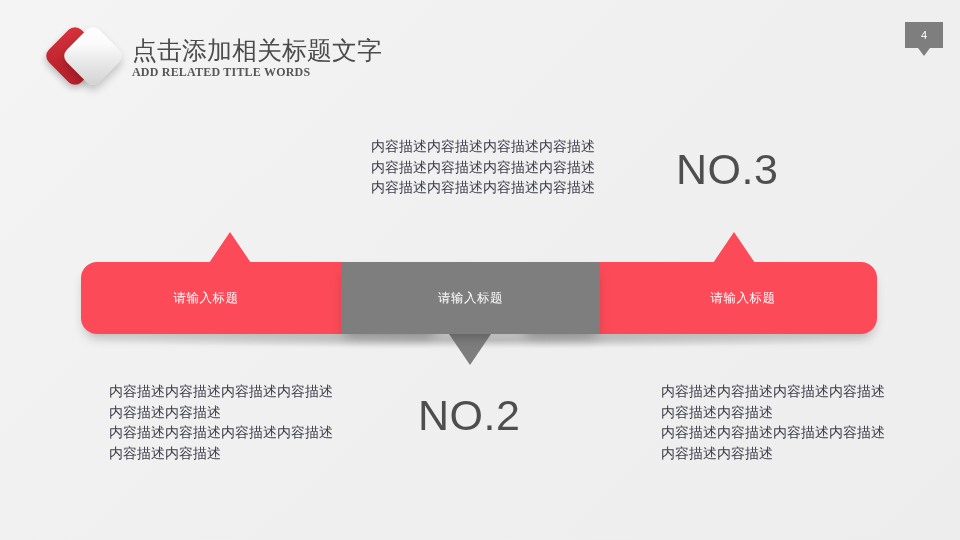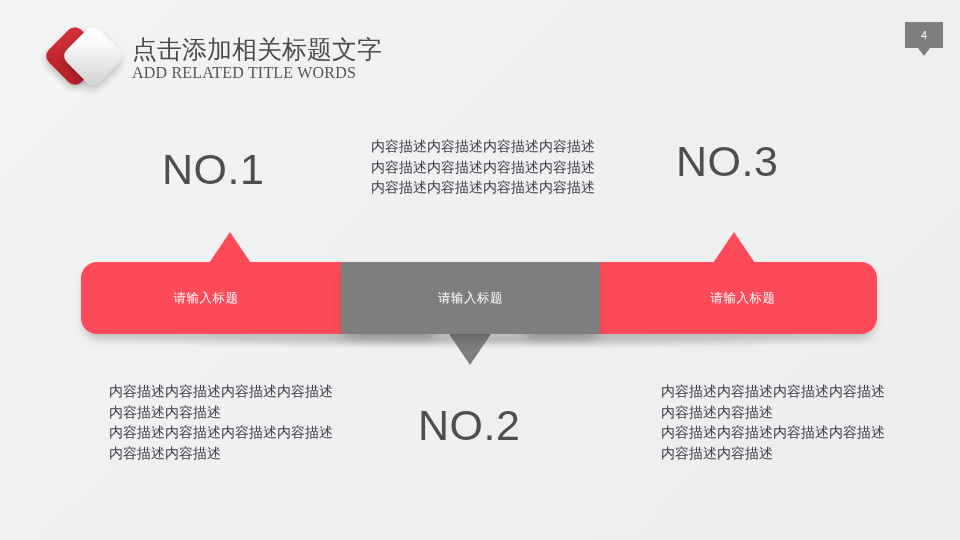--- a/index.html
+++ b/index.html
@@ -65,22 +65,22 @@
   .title-main {
     font-size: 25px;
     font-weight: normal;
     color: #4b4b4b;
     letter-spacing: 0px;
     line-height: 1.12;
     white-space: nowrap;
   }
   .title-sub {
     margin-top: 1px;
-    font-size: 16px;
-    font-weight: normal;
+    font-size: 12px;
+    font-weight: bold;
     color: #565656;
     letter-spacing: 0.2px;
     white-space: nowrap;
     font-family: "Liberation Serif", serif;
   }
 
   
   .page-badge {
     position: absolute;
     right: 17px;
@@ -112,22 +112,22 @@
   .no-label {
     position: absolute;
     font-size: 43px;
     color: #4e4e4e;
     font-weight: normal;
     letter-spacing: 0.5px;
     line-height: 1;
     white-space: nowrap;
   }
   .no-1 { left: 162px; top: 148px; }
-  .no-2 { left: 418px; top: 404px; }
-  .no-3 { left: 676px; top: 140px; }
+  .no-2 { left: 418px; top: 394px; }
+  .no-3 { left: 676px; top: 148px; }
 
   
   .desc {
     position: absolute;
     font-size: 14px;
     color: #3d3d4a;
     line-height: 1.48;
     white-space: pre-line;
   }
   .desc-top-center {
@@ -244,21 +244,20 @@
     <div class="title-block">
       <div class="title-main">点击添加相关标题文字</div>
       <div class="title-sub">ADD RELATED TITLE WORDS</div>
     </div>
   </div>
 
   <div class="page-badge">
     <span>4</span>
   </div>
 
-  <div class="no-label no-1">NO.1</div>
   <div class="no-label no-2">NO.2</div>
   <div class="no-label no-3">NO.3</div>
 
   <div class="desc desc-top-center">内容描述内容描述内容描述内容描述
 内容描述内容描述内容描述内容描述
 内容描述内容描述内容描述内容描述</div>
   <div class="desc desc-bottom-left">内容描述内容描述内容描述内容描述
 内容描述内容描述
 内容描述内容描述内容描述内容描述
 内容描述内容描述</div>

